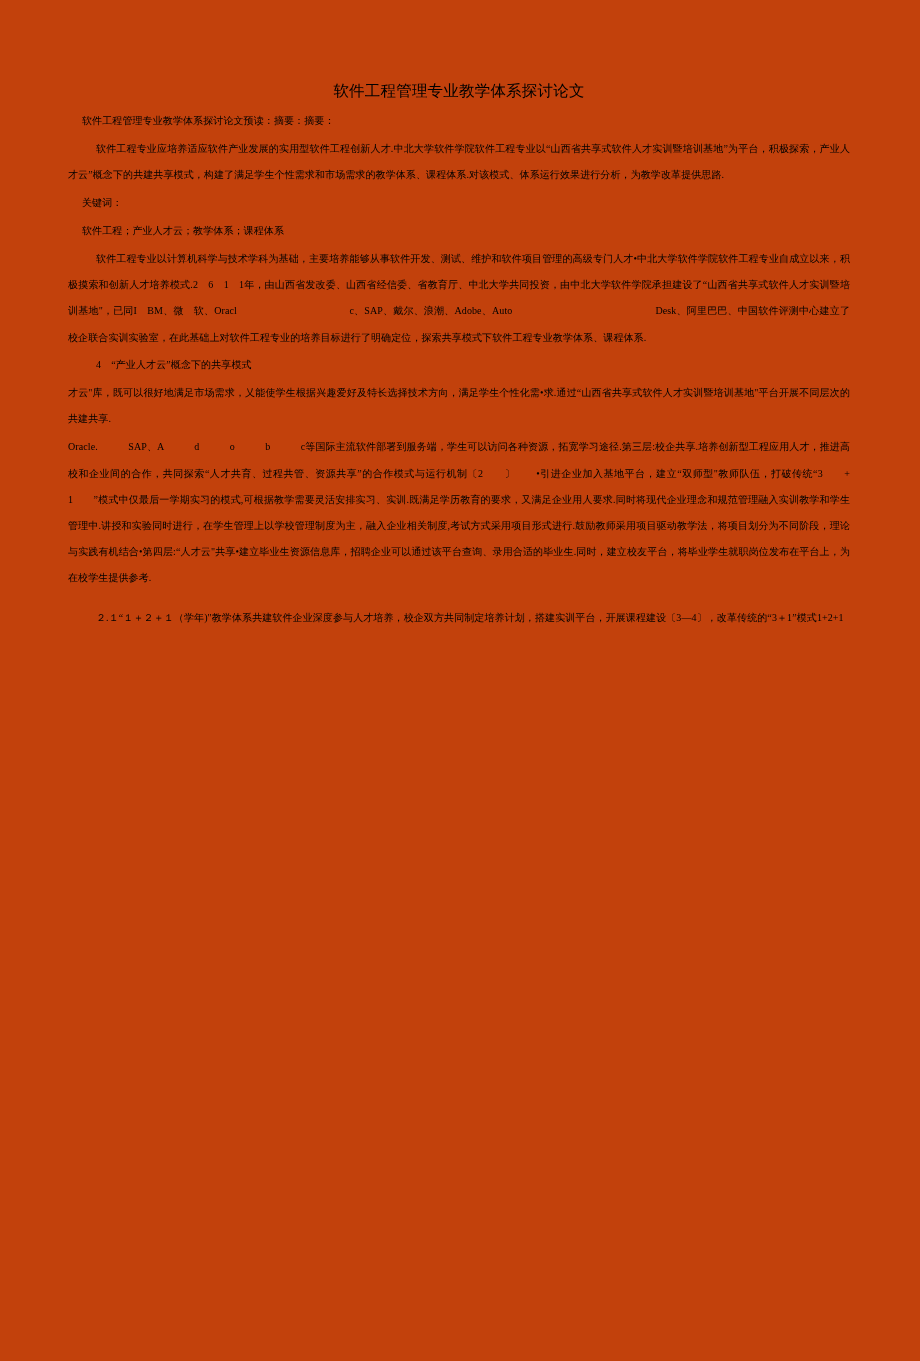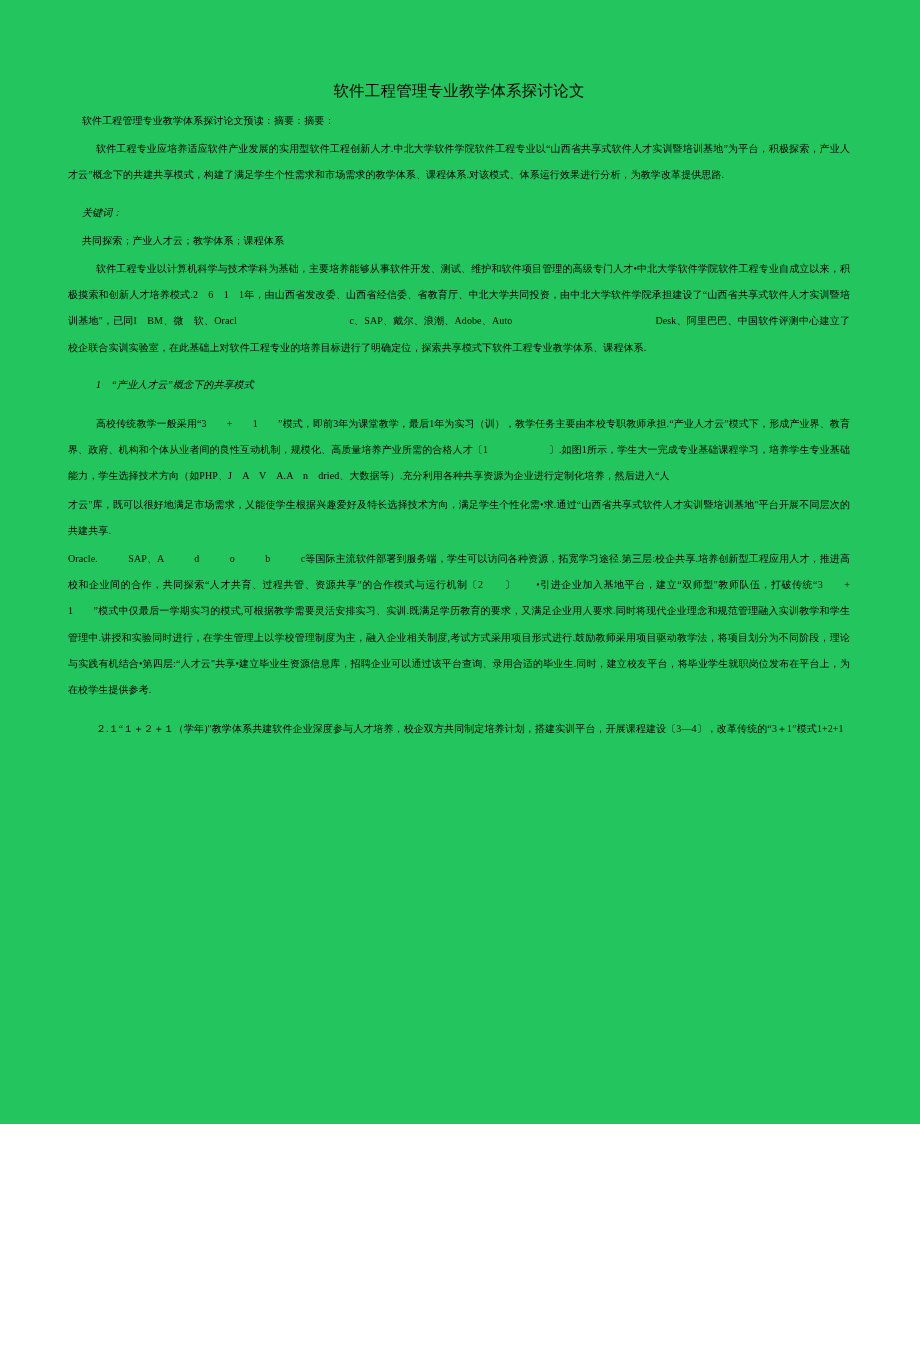--- a/index.html
+++ b/index.html
@@ -9,57 +9,56 @@
   }
   body {
     width: 920px;
     height: 1361px;
     font-family: "Liberation Serif", "DejaVu Serif", serif;
     color: #000000;
   }
   .page {
     position: relative;
     width: 920px;
-    height: 1124px;
+    height: 1361px;
     box-sizing: border-box;
     padding: 78px 70px 40px 68px;
-    background: #22c55e;
+    background: #c2410c;
   }
   .doc-title {
     text-align: center;
     font-size: 15.5px;
     line-height: 26px;
     margin: 0 0 4px 0;
     letter-spacing: 0.2px;
   }
   p {
     margin: 0;
     font-size: 10px;
     line-height: 26.2px;
     text-align: justify;
     text-justify: inter-ideograph;
     letter-spacing: 0.1px;
   }
   .indent1 { text-indent: 14px; }
   .indent2 { text-indent: 28px; }
   .noindent { text-indent: 0; }
   .gap-sm { margin-top: 2px; }
-  .gap-md { margin-top: 11px; font-style: italic; }
+  .gap-md { margin-top: 1px; }
   .gap-lg { margin-top: 13px; }
 </style>
 </head>
 <body>
 
 <div class="page">
   <div class="doc-title">软件工程管理专业教学体系探讨论文</div>
   <div id="body-container">
       <p class="indent1 gap-sm">软件工程管理专业教学体系探讨论文预读：摘要：摘要：</p>
       <p class="indent2 gap-sm">软件工程专业应培养适应软件产业发展的实用型软件工程创新人才.中北大学软件学院软件工程专业以“山西省共享式软件人才实训暨培训基地”为平台，积极探索，产业人才云”概念下的共建共享模式，构建了满足学生个性需求和市场需求的教学体系、课程体系.对该模式、体系运行效果进行分析，为教学改革提供思路.</p>
       <p class="indent1 gap-md">关键词：</p>
-      <p class="indent1 gap-sm">共同探索；产业人才云；教学体系；课程体系</p>
+      <p class="indent1 gap-sm">软件工程；产业人才云；教学体系；课程体系</p>
       <p class="indent2 gap-sm">软件工程专业以计算机科学与技术学科为基础，主要培养能够从事软件开发、测试、维护和软件项目管理的高级专门人才•中北大学软件学院软件工程专业自成立以来，积极摸索和创新人才培养模式.2　6　1　1年，由山西省发改委、山西省经信委、省教育厅、中北大学共同投资，由中北大学软件学院承担建设了“山西省共享式软件人才实训暨培训基地"，已同I　BM、微　软、Oracl　　　　　　　　　　　c、SAP、戴尔、浪潮、Adobe、Auto　　　　　　　　　　　　　　Desk、阿里巴巴、中国软件评测中心建立了校企联合实训实验室，在此基础上对软件工程专业的培养目标进行了明确定位，探索共享模式下软件工程专业教学体系、课程体系.</p>
-      <p class="indent2 gap-md">1　“产业人才云”概念下的共享模式</p>
-      <p class="indent2 gap-lg">高校传统教学一般采用“3　　+　　1　　”模式，即前3年为课堂教学，最后1年为实习（训），教学任务主要由本校专职教师承担.“产业人才云”模式下，形成产业界、教育界、政府、机构和个体从业者间的良性互动机制，规模化、高质量培养产业所需的合格人才〔1　　　　　　〕.如图1所示，学生大一完成专业基础课程学习，培养学生专业基础能力，学生选择技术方向（如PHP、J　A　V　A.A　n　dried、大数据等）.充分利用各种共享资源为企业进行定制化培养，然后进入“人</p>
+      <p class="indent2 gap-md">4　“产业人才云”概念下的共享模式</p>
       <p class="noindent gap-sm">才云"库，既可以很好地满足市场需求，乂能使学生根据兴趣爱好及特长选择技术方向，满足学生个性化需•求.通过“山西省共享式软件人才实训暨培训基地"平台开展不同层次的共建共享.</p>
       <p class="noindent gap-sm">Oracle.　　　SAP、A　　　d　　　o　　　b　　　c等国际主流软件部署到服务端，学生可以访问各种资源，拓宽学习途径.第三层:校企共享.培养创新型工程应用人才，推进高校和企业间的合作，共同探索“人才共育、过程共管、资源共享”的合作模式与运行机制〔2　　〕　　•引进企业加入基地平台，建立“双师型"教师队伍，打破传统“3　　+　　1　　”模式中仅最后一学期实习的模式,可根据教学需要灵活安排实习、实训.既满足学历教育的要求，又满足企业用人要求.同时将现代企业理念和规范管理融入实训教学和学生管理中.讲授和实验同时进行，在学生管理上以学校管理制度为主，融入企业相关制度,考试方式采用项目形式进行.鼓励教师采用项目驱动教学法，将项目划分为不同阶段，理论与实践有机结合•第四层:“人才云"共享•建立毕业生资源信息库，招聘企业可以通过该平台查询、录用合适的毕业生.同时，建立校友平台，将毕业学生就职岗位发布在平台上，为在校学生提供参考.</p>
       <p class="indent2 gap-lg">２.１“１＋２＋１（学年)"教学体系共建软件企业深度参与人才培养，校企双方共同制定培养计划，搭建实训平台，开展课程建设〔3—4〕，改革传统的“3＋1”模式1+2+1</p>
     </div>
 </div>
 
 </body></html>

